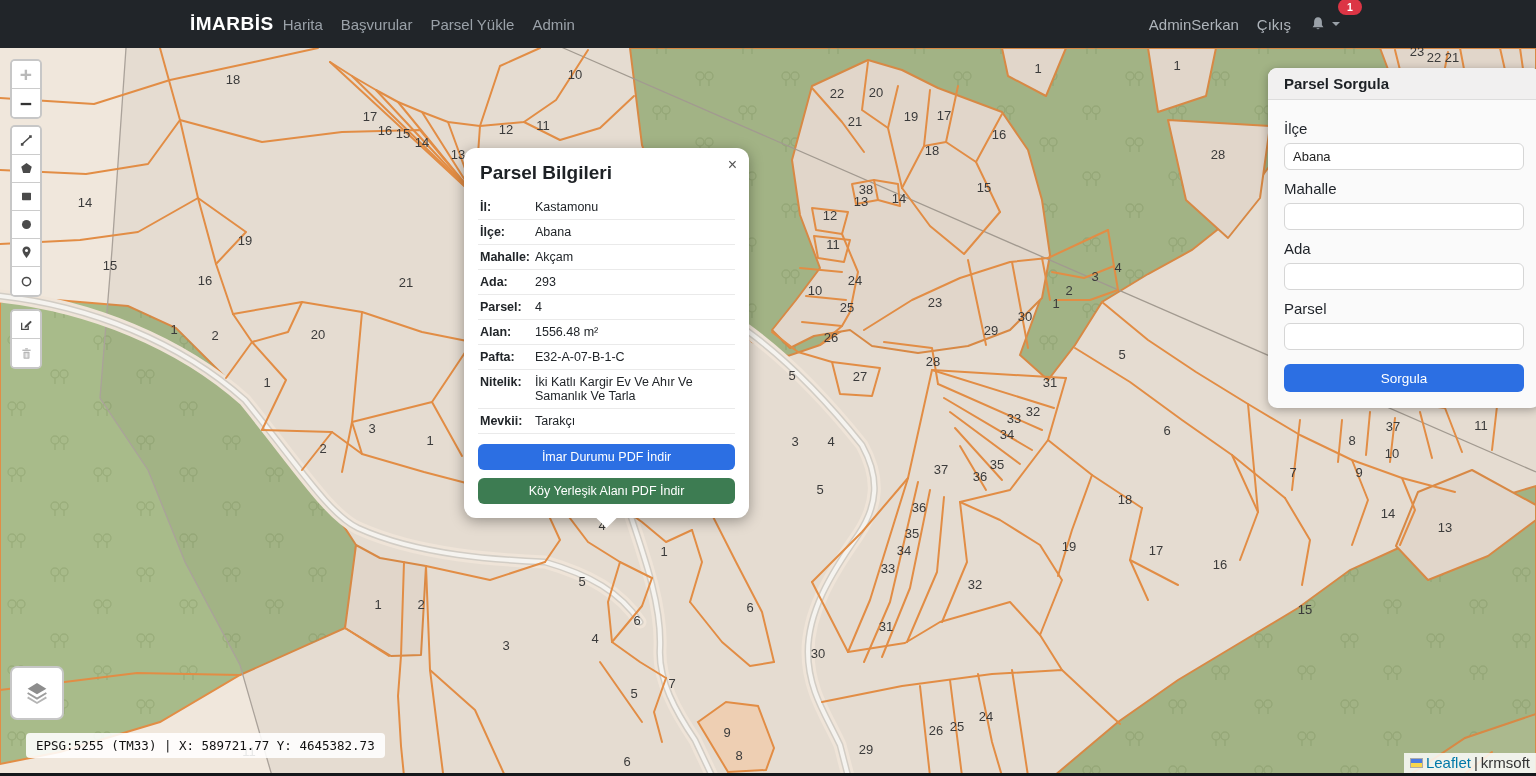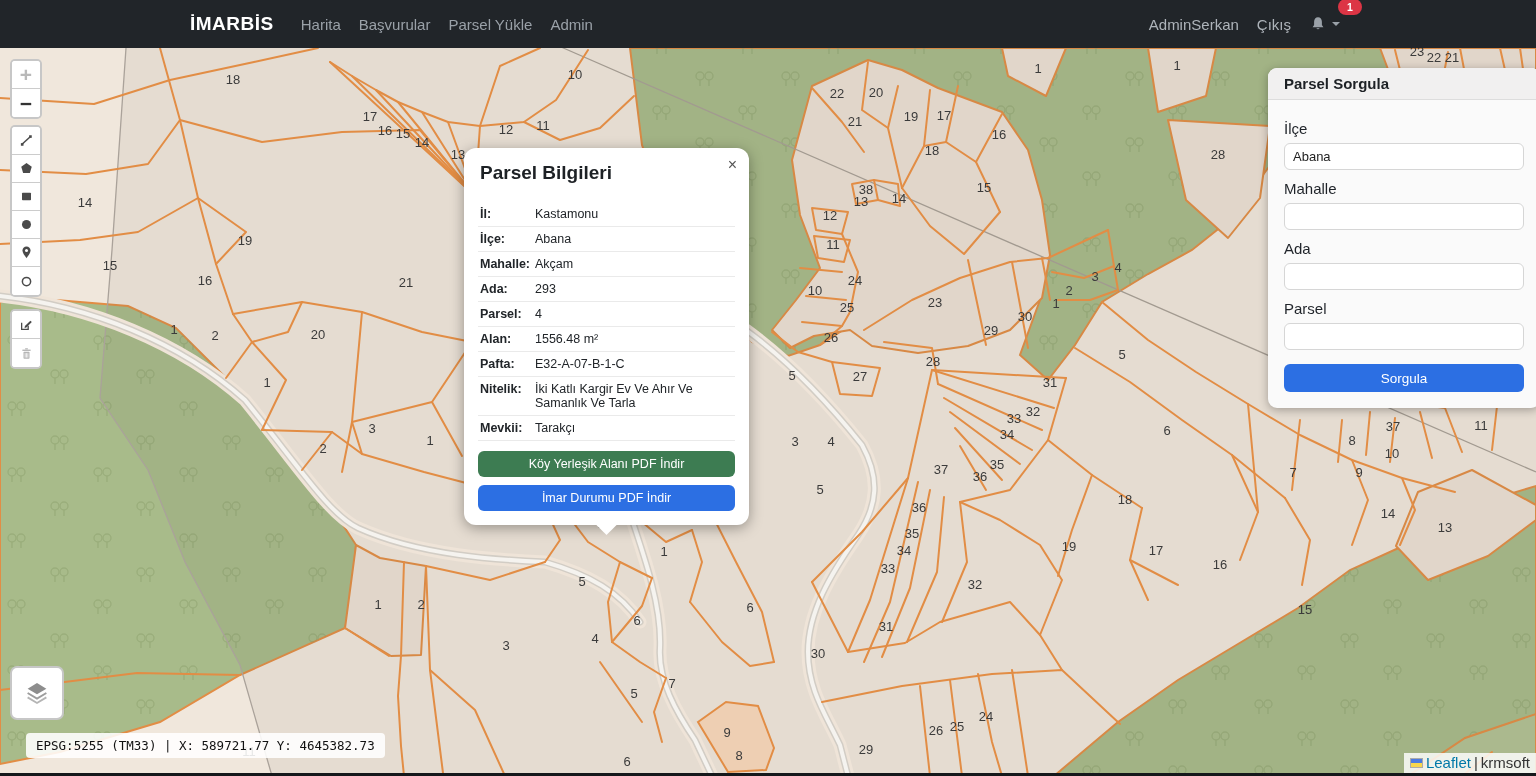--- a/index.html
+++ b/index.html
@@ -5,21 +5,21 @@
   html,body{margin:0;padding:0;background:#e9e9e9;}
   .stage{position:relative;width:1536px;height:776px;overflow:hidden;
          font-family:"Liberation Sans",sans-serif;background:#efe4d8;}
   
   #map-svg{position:absolute;left:0;top:0;z-index:0;cursor:grab;}
   .plabel-svg{font-family:"Liberation Sans",sans-serif;font-size:13px;fill:#3b3b3b;}
   
   .navbar{position:absolute;top:0;left:0;right:0;height:48px;background:#212529;z-index:30;
           display:flex;align-items:center;}
   .nav-inner{display:flex;align-items:center;width:100%;padding:0 190px;}
-  .brand{color:#fff;font-size:19px;font-weight:bold;letter-spacing:.5px;margin-right:18px;cursor:pointer;}
+  .brand{color:#fff;font-size:19px;font-weight:bold;letter-spacing:.5px;margin-right:0;cursor:pointer;}
   .nav-links{display:flex;align-items:center;}
   .nav-link{color:#9aa1a8;font-size:15px;padding:0 9px;text-decoration:none;cursor:pointer;}
   .nav-right{margin-left:auto;display:flex;align-items:center;}
   .nav-right .nav-link{color:#aeb4ba;}
   .bell-wrap{position:relative;display:flex;align-items:center;padding:0 6px 0 10px;cursor:pointer;}
   .badge{position:absolute;top:-17px;right:-16px;min-width:16px;height:16px;border-radius:9px;
          background:#dc3545;color:#fff;font-size:10.5px;font-weight:bold;display:flex;
          align-items:center;justify-content:center;padding:0 4px;}
   .caret{width:0;height:0;border-left:4px solid transparent;border-right:4px solid transparent;
          border-top:4px solid #9aa1a8;margin-left:6px;}
@@ -42,21 +42,21 @@
           padding:1px 6px 2px 6px;font-size:15px;color:#333;z-index:26;display:flex;align-items:center;gap:3px;}
   .attribution a{color:#0078A8;text-decoration:none;cursor:pointer;}
   .flag{display:inline-block;width:11px;height:8px;background:linear-gradient(#4C7BE1 50%,#F7D64C 50%);
         border:0.5px solid #aaa;}
   .blackbar{position:absolute;left:0;bottom:0;width:100%;height:3px;background:#15181b;z-index:40;}
   
   .popup{position:absolute;left:464px;top:148px;width:285px;background:#fff;border-radius:12px;
          box-shadow:0 3px 14px rgba(0,0,0,.35);z-index:25;padding:10px 14px 14px 14px;box-sizing:border-box;}
   .popup-tip{position:absolute;left:50%;bottom:-7px;width:15px;height:15px;margin-left:-8px;
          background:#fff;transform:rotate(45deg);}
-  .popup-title{font-size:19px;font-weight:bold;color:#1d2125;margin:4px 0 18px 2px;}
+  .popup-title{font-size:19px;font-weight:bold;color:#1d2125;margin:4px 0 11px 2px;}
   .popup-close{position:absolute;top:9px;right:12px;font-size:16px;color:#555;cursor:pointer;
          line-height:1;background:none;border:none;padding:0;}
   .prow{display:flex;padding:5px 2px;border-bottom:1px solid #eaeaea;font-size:12.5px;color:#212529;}
   .prow .pl{flex:0 0 55px;font-weight:bold;}
   .prow .pv{flex:1;}
   .pbtn{display:block;width:100%;border:none;border-radius:6px;color:#fff;font-size:12.5px;
         height:26px;margin-top:8px;cursor:pointer;font-family:"Liberation Sans",sans-serif;}
   
   .qpanel{position:absolute;left:1268px;top:68px;width:272px;background:#fafafa;border-radius:9px;
           box-shadow:0 2px 10px rgba(0,0,0,.3);z-index:24;overflow:hidden;}
@@ -504,22 +504,22 @@
         <div class="prow">
           <span class="pl">Nitelik:</span>
           <span class="pv">İki Katlı Kargir Ev Ve Ahır Ve Samanlık Ve Tarla</span>
         </div>
         <div class="prow">
           <span class="pl">Mevkii:</span>
           <span class="pv">Tarakçı</span>
         </div>
       </div>
     <div id="popup-buttons" style="margin-top:10px;">
+        <button class="pbtn" style="background: rgb(44, 111, 227);">İmar Durumu PDF İndir</button>
         <button class="pbtn" style="background: rgb(61, 124, 82);">Köy Yerleşik Alanı PDF İndir</button>
-        <button class="pbtn" style="background: rgb(44, 111, 227);">İmar Durumu PDF İndir</button>
       </div>
     <div class="popup-tip"></div>
   </div>
 
   <div class="qpanel">
     <div class="qhead">Parsel Sorgula</div>
     <div class="qbody" id="qpanel-body"><div class="qlabel">İlçe</div><input class="qinput" type="text" value="Abana" style=""><div class="qlabel">Mahalle</div><input class="qinput" type="text" style=""><div class="qlabel">Ada</div><input class="qinput" type="text" style=""><div class="qlabel">Parsel</div><input class="qinput" type="text" style=""><button class="qbtn">Sorgula</button></div>
   </div>
 
   <div class="statusbar">EPSG:5255 (TM33) | X: 589721.77 Y: 4645382.73</div>

